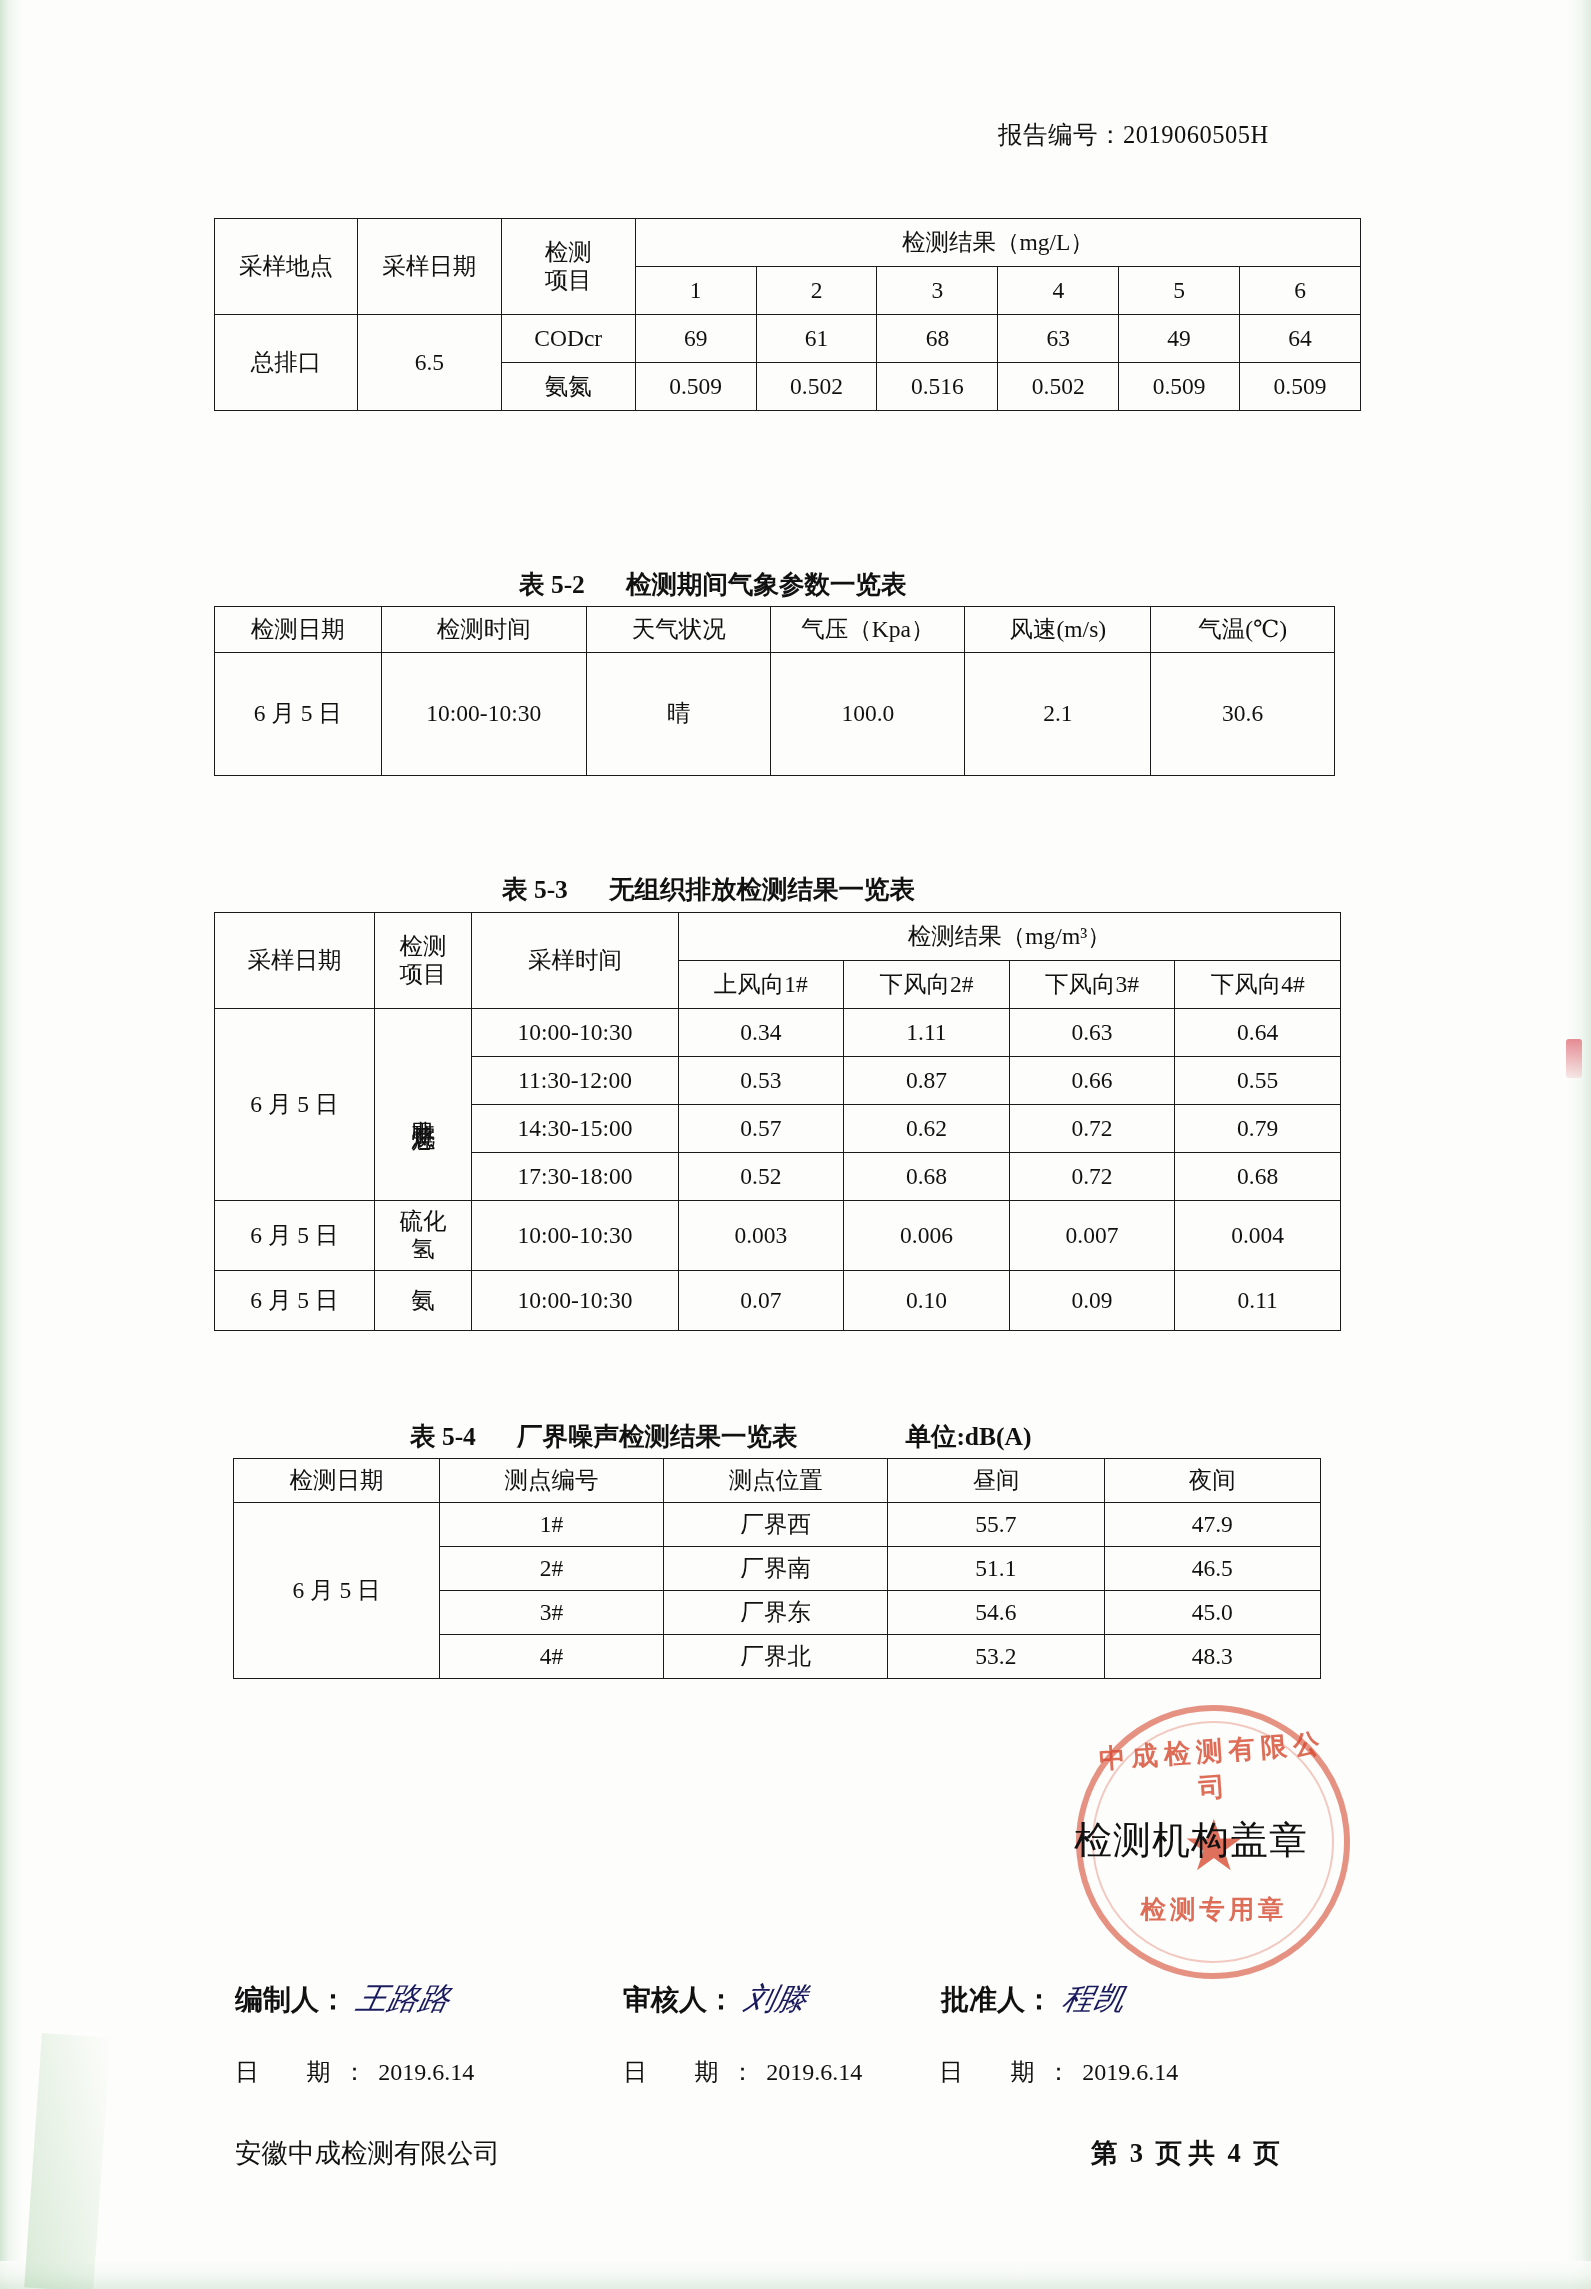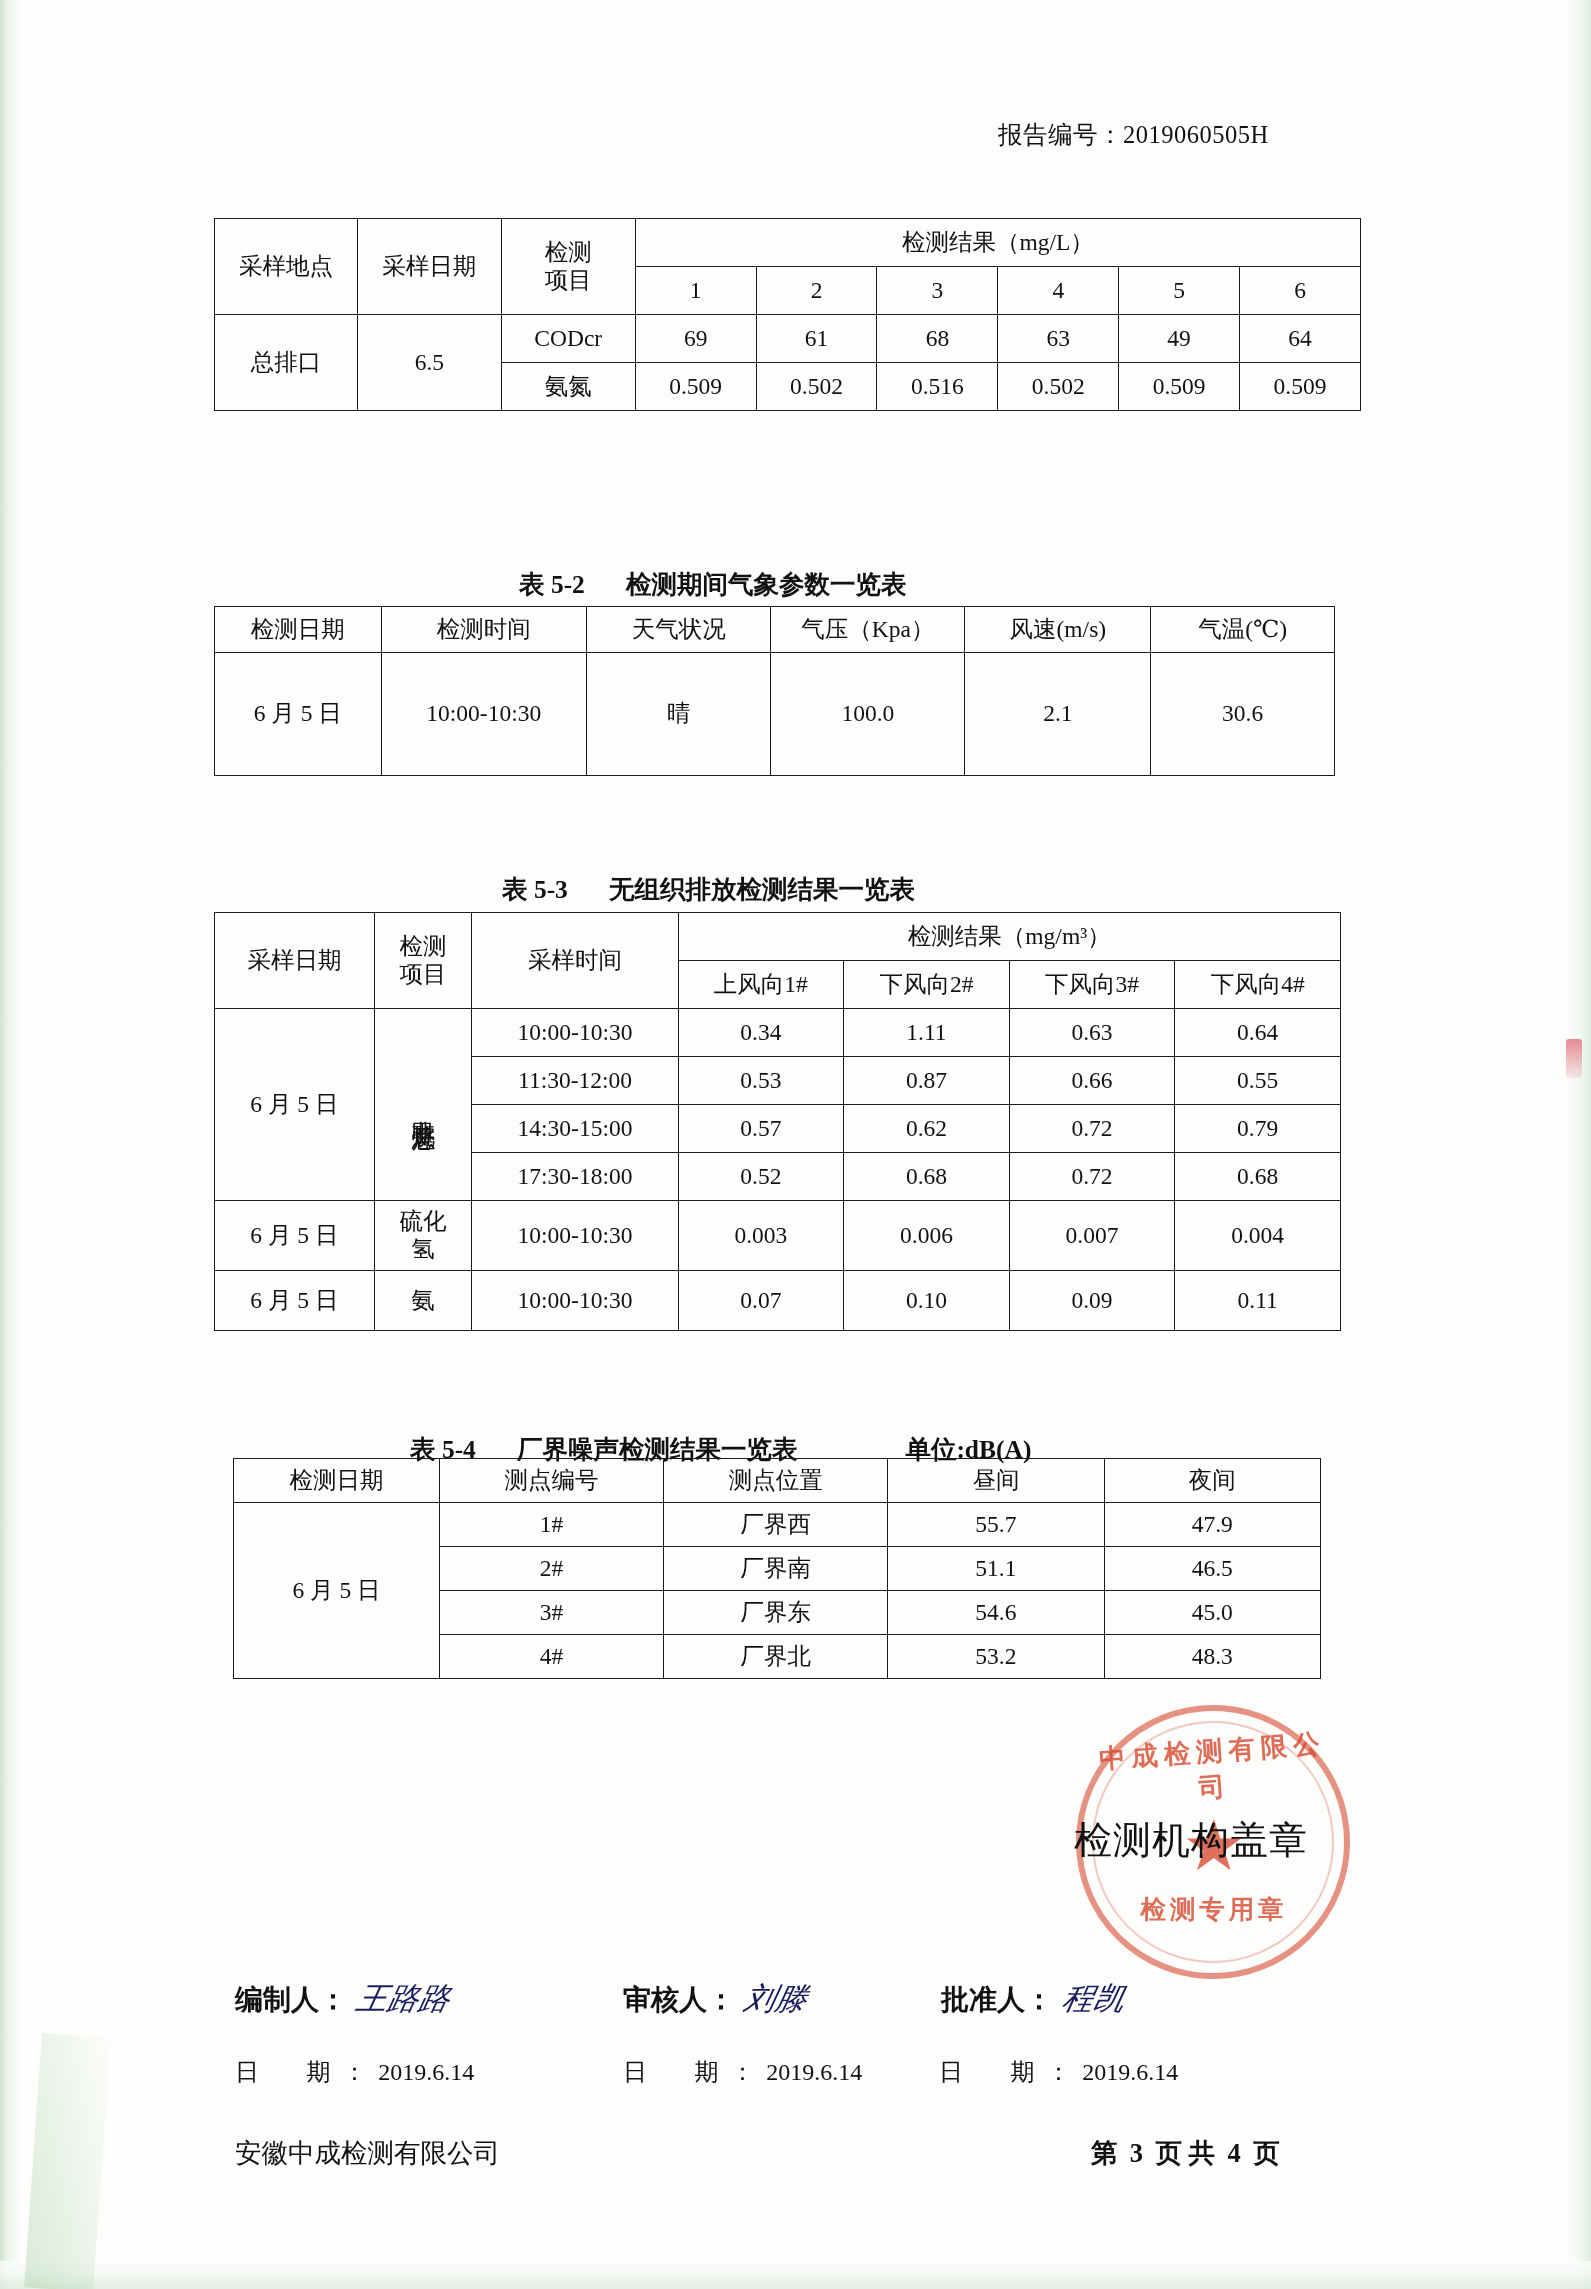--- a/index.html
+++ b/index.html
@@ -129,21 +129,21 @@
   
   #cap53 { left: 502px; top: 872px; }
   #t53 {
     left: 214px;
     top: 912px;
     width: 1127px;
   }
   #t53 td { height: 43px; }
 
   
-  #cap54 { left: 410px; top: 1419px; margin-top: 13px; }
+  #cap54 { left: 410px; top: 1419px; }
   #cap54 .unit { margin-left: 108px; }
   #t54 {
     left: 233px;
     top: 1458px;
     width: 1088px;
   }
   #t54 td { height: 39px; }
 
   
   .seal-label {

